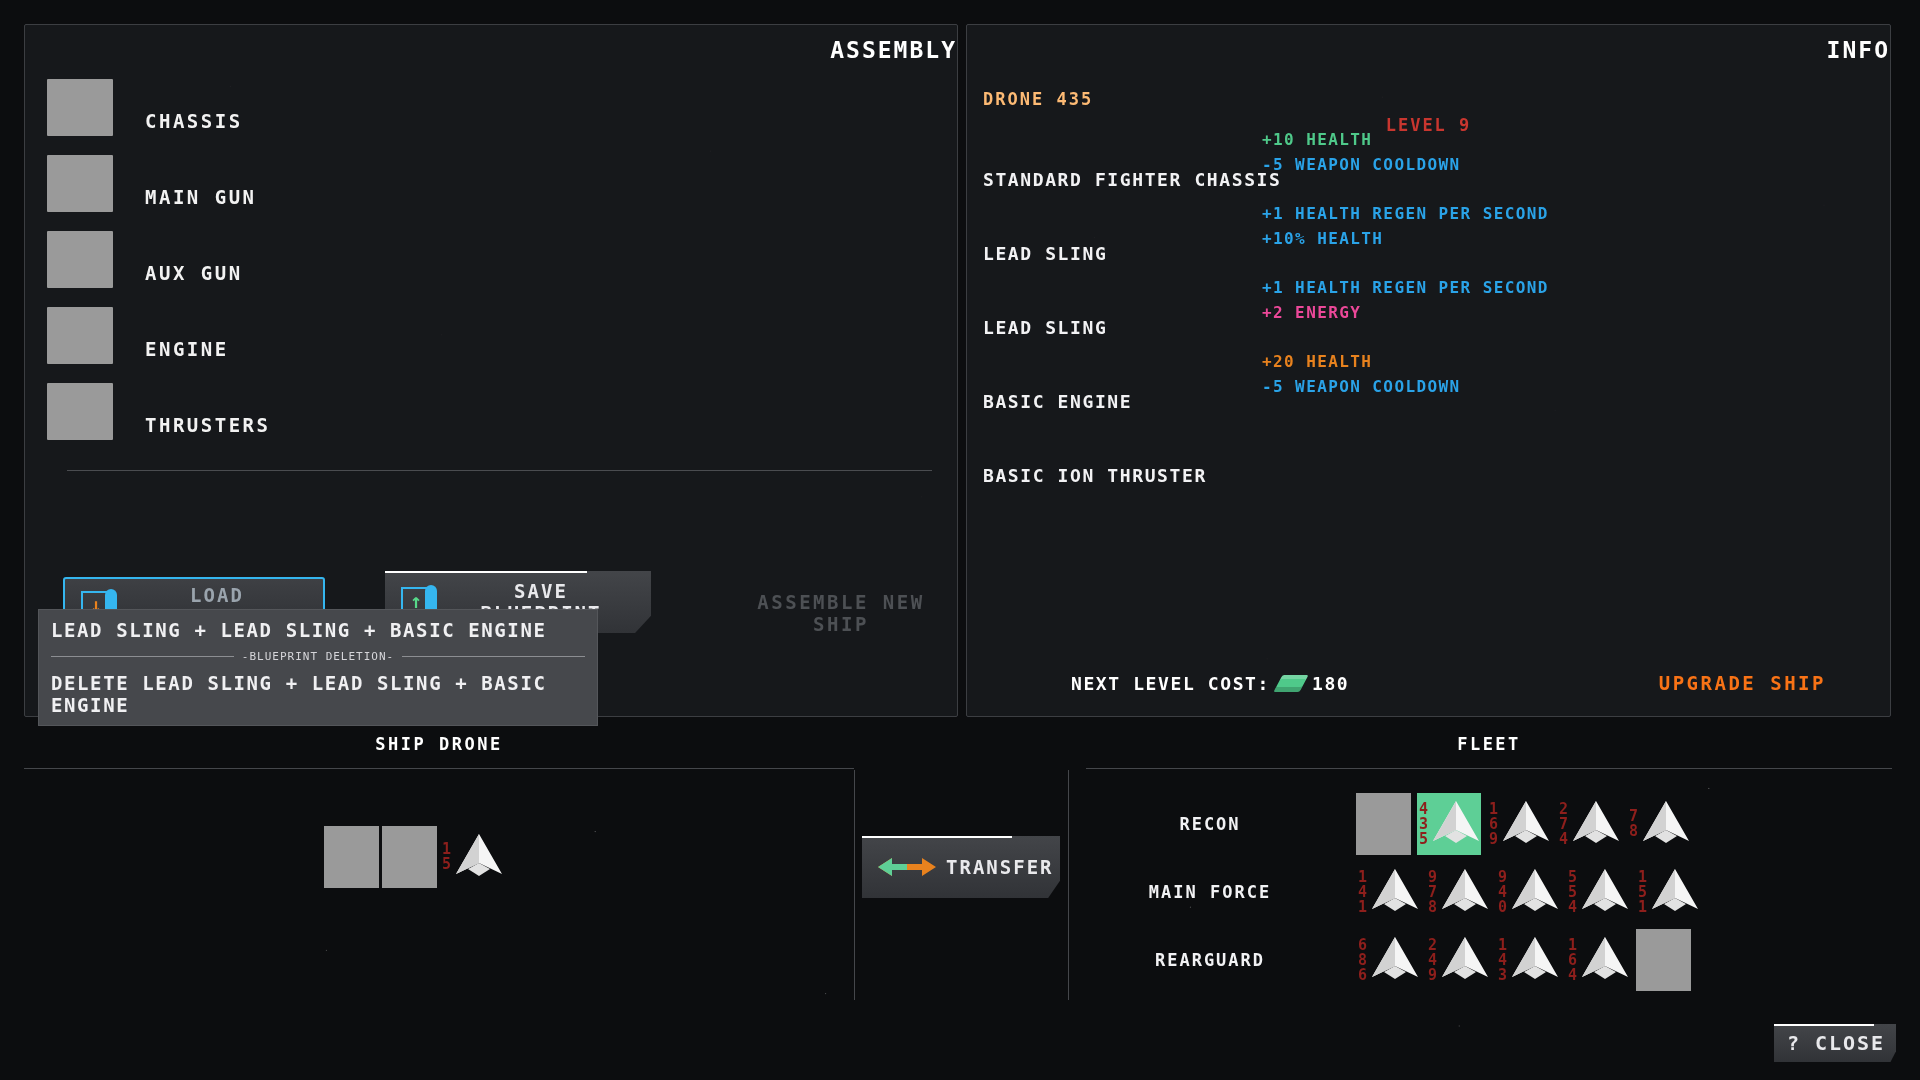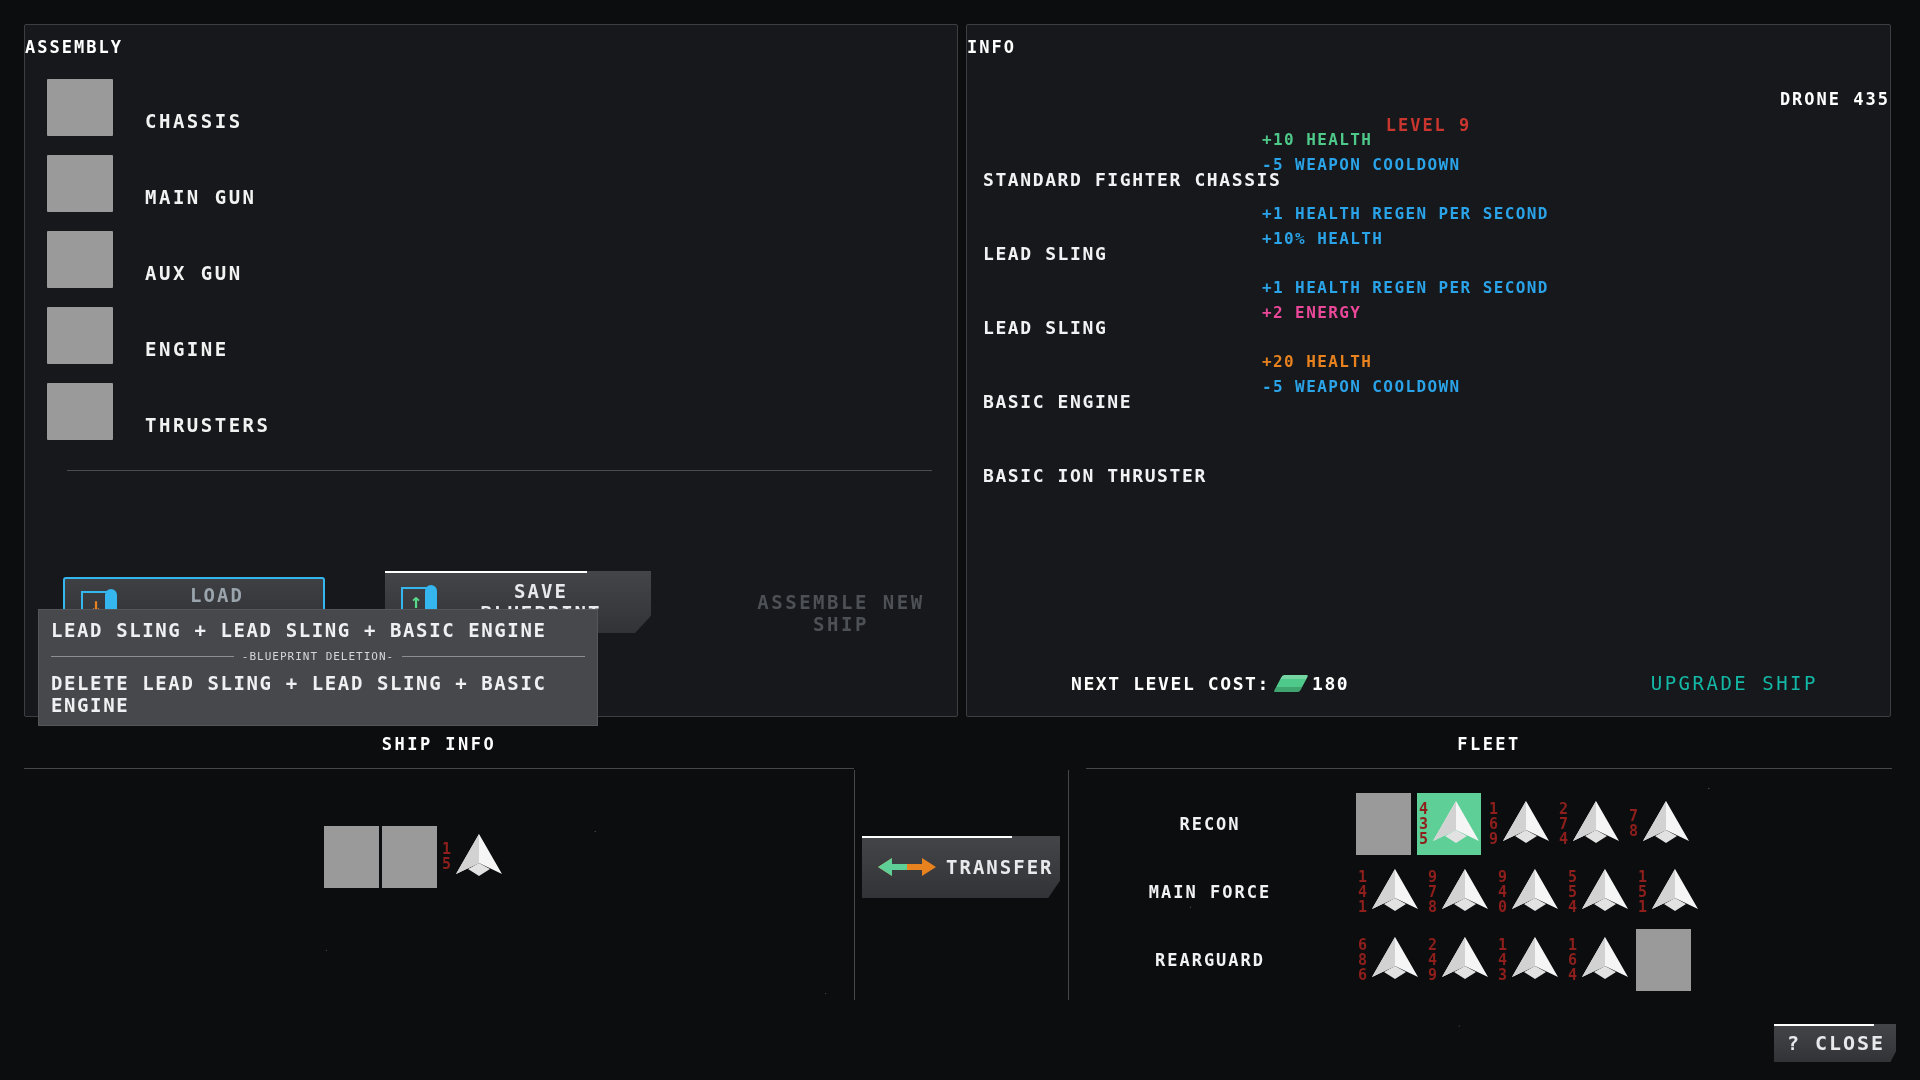--- a/index.html
+++ b/index.html
@@ -33,22 +33,22 @@
 
   
   .panel {
     position: absolute;
     background: rgba(24,25,28,.92);
     border: 1px solid #3c3e42;
     border-radius: 2px;
   }
   .panel-title {
     position: absolute; top: 12px; left: 0; right: 0;
-    text-align: left;
-    color: #ffffff; font-size: 17px; letter-spacing: 2px;
+    text-align: right;
+    color: #ffffff; font-size: 23px; letter-spacing: 2px;
     font-weight: bold;
   }
 
   #assembly-panel { left: 24px; top: 24px; width: 934px; height: 693px; }
   #info-panel     { left: 966px; top: 24px; width: 925px; height: 693px; }
 
   
   .slot-col { position: absolute; left: 22px; top: 54px; }
   .slot {
     width: 66px; height: 57px; background: #9a9a9a;
@@ -124,22 +124,22 @@
     font-size: 19px; letter-spacing: 1.6px; font-weight: bold;
     cursor: pointer;
   }
   .bp-sep {
     display: flex; align-items: center; gap: 8px;
     padding: 0 12px; color: #d6d6da; font-size: 11px; letter-spacing: 1px;
   }
   .bp-sep i { flex: 1; height: 1px; background: #8c8e92; display: block; }
 
   
-  #drone-name { position: absolute; top: 64px; left: 0; right: 0; text-align: right;
-    color: #ffffff; font-size: 17px; letter-spacing: 2px; font-weight: bold; }
+  #drone-name { position: absolute; top: 64px; left: 16px; right: 0; text-align: left;
+    color: #fdba74; font-size: 17px; letter-spacing: 2px; font-weight: bold; }
   #drone-level { position: absolute; top: 90px; left: 0; right: 0; text-align: center;
     color: #c8362f; font-size: 17px; letter-spacing: 2px; font-weight: bold; }
 
   .info-rows { position: absolute; left: 16px; right: 16px; top: 118px; }
   .info-row { position: relative; height: 74px; }
   .comp-name {
     position: absolute; left: 0; top: 26px;
     color: #f2f2f4; font-size: 18px; letter-spacing: 1.6px; font-weight: bold;
   }
   .stat-lines { position: absolute; right: 52px; top: 0; text-align: left; width: 560px; }
@@ -152,22 +152,22 @@
   }
   .gem {
     width: 26px; height: 17px; position: relative; display: inline-block;
   }
   .gem i {
     position: absolute; inset: 0; background: #4fc98a;
     transform: skewX(-28deg); border-radius: 2px;
     box-shadow: inset 0 -5px 0 rgba(0,0,0,.18), inset 0 4px 0 rgba(255,255,255,.22);
   }
   #upgrade-ship-button {
-    position: absolute; right: 72px; bottom: 22px;
-    color: #14b8a6; font-size: 19px; letter-spacing: 2.5px; font-weight: normal;
+    position: absolute; right: 64px; bottom: 22px;
+    color: #f97316; font-size: 19px; letter-spacing: 2.5px; font-weight: bold;
     background: none; border: none; font-family: inherit;
   }
 
   
   #depot-section { position: absolute; left: 24px; top: 734px; width: 830px; height: 300px; }
   #fleet-section { position: absolute; left: 1086px; top: 734px; width: 806px; height: 300px; }
   .sec-title { text-align: center; color: #ffffff; font-size: 17px;
     letter-spacing: 2.5px; font-weight: bold; }
   .sec-rule { margin-top: 14px; height: 1px; background: #45474b; }
 
@@ -323,21 +323,21 @@
       <span>NEXT LEVEL COST:</span>
       <span class="gem">
           <i></i>
         </span>
       <span>180</span>
     </div>
     <button id="upgrade-ship-button">UPGRADE SHIP</button>
   </div>
 
   <div id="depot-section">
-    <div class="sec-title">SHIP INFO</div>
+    <div class="sec-title">SHIP DRONE</div>
     <div class="sec-rule"></div>
     <div id="depot-slots">
         <div class="empty-slot"></div>
         <div class="empty-slot"></div>
         <div class="ship-cell">
           <span class="ship-id" style="color: rgb(142, 31, 28);">
             <b>1</b>
             <b>5</b>
           </span>
           <span><svg class="ship-glyph" viewBox="0 0 50 46">

